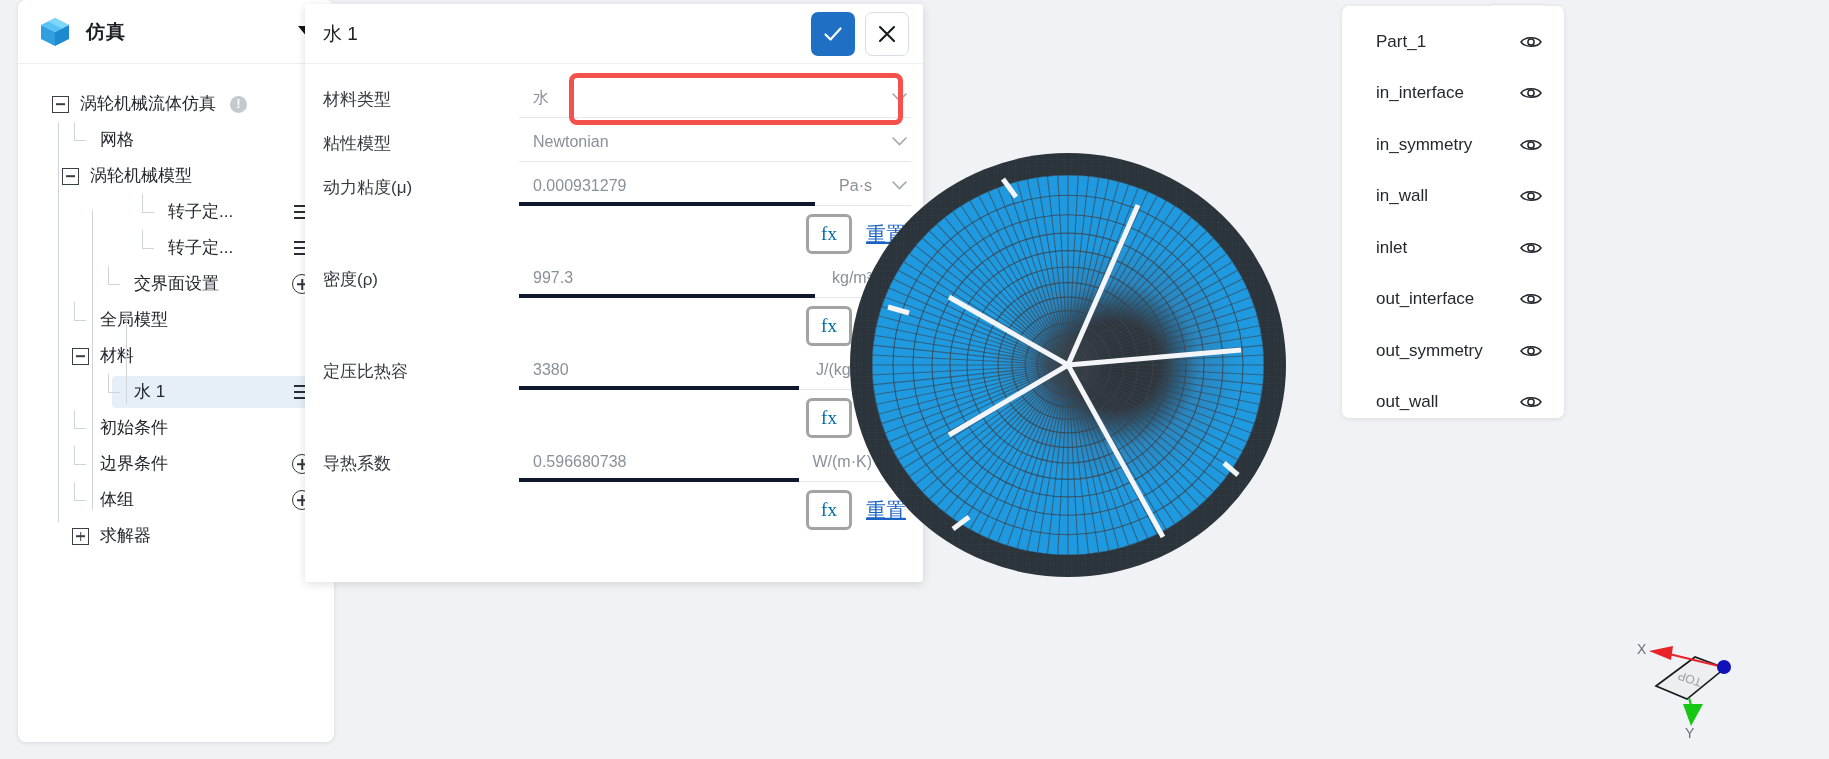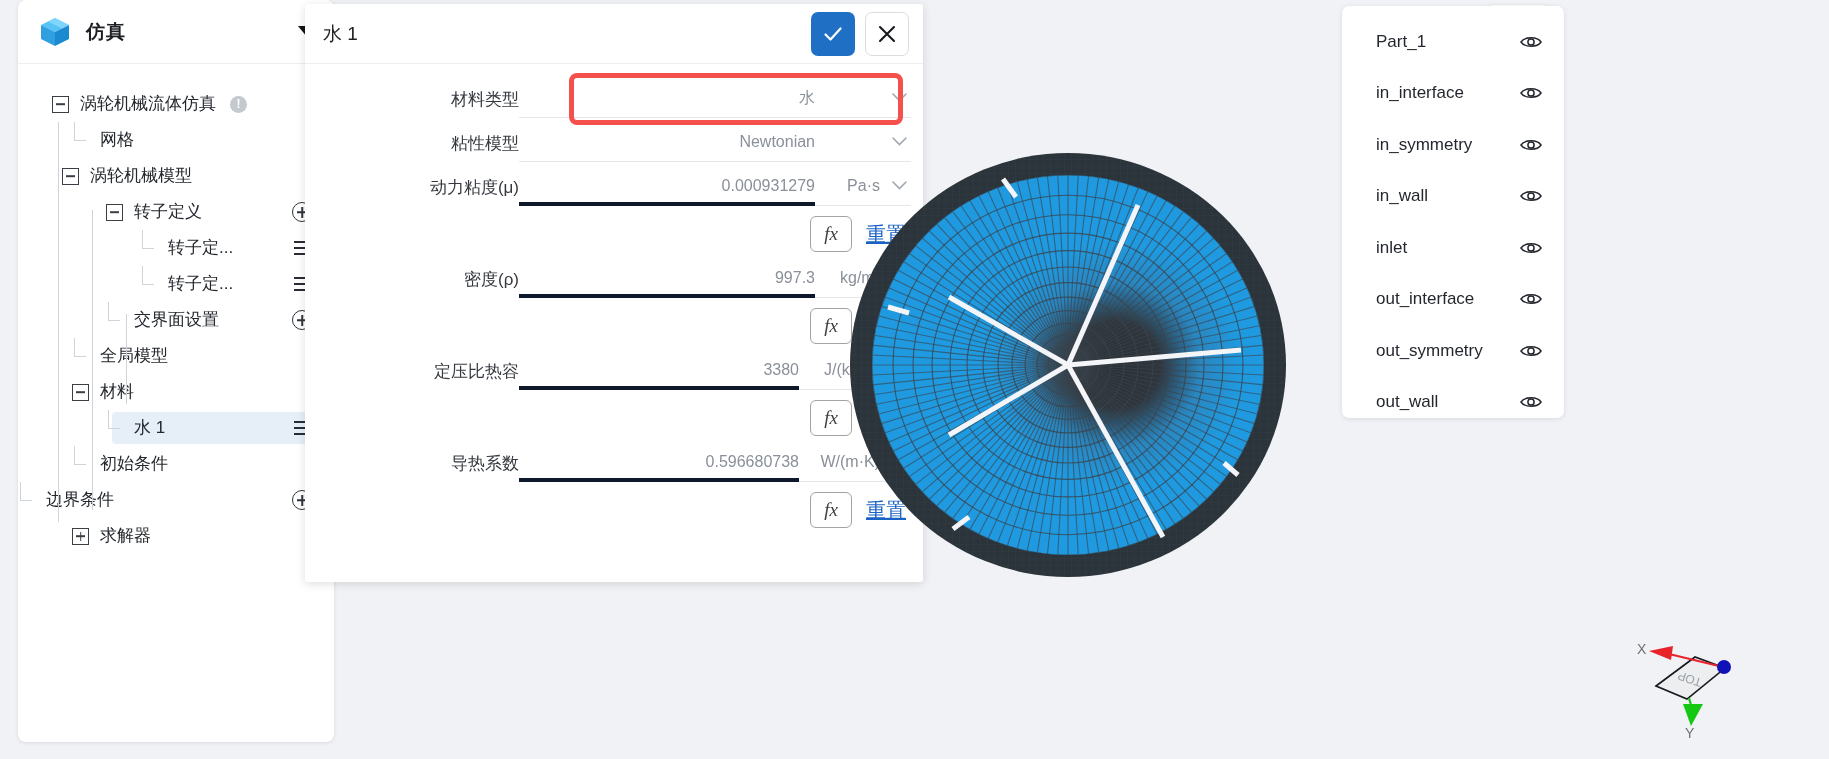--- a/index.html
+++ b/index.html
@@ -91,41 +91,41 @@
   .dlg-title{font-size:19px;color:#1d1f23;}
   .dlg-actions{margin-left:auto;display:flex;gap:10px;}
   .btn-ok,.btn-cancel{
     width:44px;height:44px;border-radius:7px;display:flex;
     align-items:center;justify-content:center;cursor:pointer;box-sizing:border-box;
   }
   .btn-ok{background:#1f6fc4;}
   .btn-cancel{background:#fff;border:1px solid #d9dde2;}
 
   .form{padding:14px 0 0 0;position:relative;}
-  .frow{display:flex;align-items:flex-start;height:44px;padding:0 12px 0 18px;text-align:right;}
+  .frow{display:flex;align-items:flex-start;height:44px;padding:0 12px 0 18px;}
   .flabel{width:196px;flex:0 0 196px;font-size:17px;color:#35393f;line-height:44px;}
   .fctl{flex:1;display:flex;align-items:flex-start;}
   .finput{
     flex:1;border-bottom:4px solid #0f172a;height:40px;line-height:40px;
     font-size:16px;color:#8a9099;padding-left:14px;box-sizing:border-box;cursor:text;
   }
   .funit{
     width:96px;flex:0 0 96px;border-bottom:1px solid #e4e7ea;height:40px;
-    display:flex;align-items:center;justify-content:flex-end;gap:12px;
+    display:flex;align-items:center;justify-content:flex-end;gap:20px;
     font-size:16px;color:#8a9099;padding-right:4px;box-sizing:border-box;cursor:pointer;
   }
   .funit.wide{width:112px;flex:0 0 112px;}
   .chev{width:15px;height:9px;flex:0 0 15px;}
   .fxrow{display:flex;justify-content:flex-end;align-items:center;
     height:48px;padding:0 12px 0 18px;gap:14px;}
   .fx-btn{
-    width:40px;height:34px;border:1px solid #a3a3a3;border-radius:6px;
+    width:40px;height:34px;border:3px solid #a3a3a3;border-radius:6px;
     display:flex;align-items:center;justify-content:center;
     font-family:"Liberation Serif","DejaVu Serif",serif;
-    font-style:italic;font-size:19px;color:#404040;cursor:pointer;background:#fff;
+    font-size:19px;color:#0369a1;cursor:pointer;background:#fff;
   }
   .reset-link{font-size:20px;color:#1a62c4;text-decoration:underline;cursor:pointer;
     width:45px;}
   .redbox{
     position:absolute;left:264px;top:-5px;width:334px;height:52px;
     border:5px solid #f4504c;border-radius:8px;pointer-events:none;box-sizing:border-box;
   }
 
   
   .viewport{position:absolute;left:915px;top:0;right:0;bottom:0;}
@@ -181,29 +181,20 @@
             <span class="lbl">网格</span>
           </div>
         </div>
         <div class="node">
           <div class="cnt" style="padding-left: 44px;">
             <span class="exp"></span>
             <span class="lbl">涡轮机械模型</span>
           </div>
         </div>
         <div class="node">
-          <div class="cnt" style="padding-left: 88px;">
-            <span class="exp"></span>
-            <span class="lbl">转子定义</span>
-            <span class="row-right">
-              <span class="plus-circle"></span>
-            </span>
-          </div>
-        </div>
-        <div class="node">
           <div class="cnt" style="padding-left: 122px;">
             <span class="elbow"></span>
             <span class="lbl">转子定...</span>
             <span class="row-right">
               <span class="menu-icon">
                 <i></i>
                 <i></i>
                 <i></i>
               </span>
             </span>
@@ -257,23 +248,32 @@
             </span>
           </div>
         </div>
         <div class="node">
           <div class="cnt" style="padding-left: 54px;">
             <span class="elbow"></span>
             <span class="lbl">初始条件</span>
           </div>
         </div>
         <div class="node">
-          <div class="cnt" style="">
+          <div class="cnt" style="padding-left: 54px;">
             <span class="elbow"></span>
             <span class="lbl">边界条件</span>
+            <span class="row-right">
+              <span class="plus-circle"></span>
+            </span>
+          </div>
+        </div>
+        <div class="node">
+          <div class="cnt" style="padding-left: 54px;">
+            <span class="elbow"></span>
+            <span class="lbl">体组</span>
             <span class="row-right">
               <span class="plus-circle"></span>
             </span>
           </div>
         </div>
         <div class="node">
           <div class="cnt" style="padding-left: 54px;">
             <span class="exp plus"></span>
             <span class="lbl">求解器</span>
           </div>

